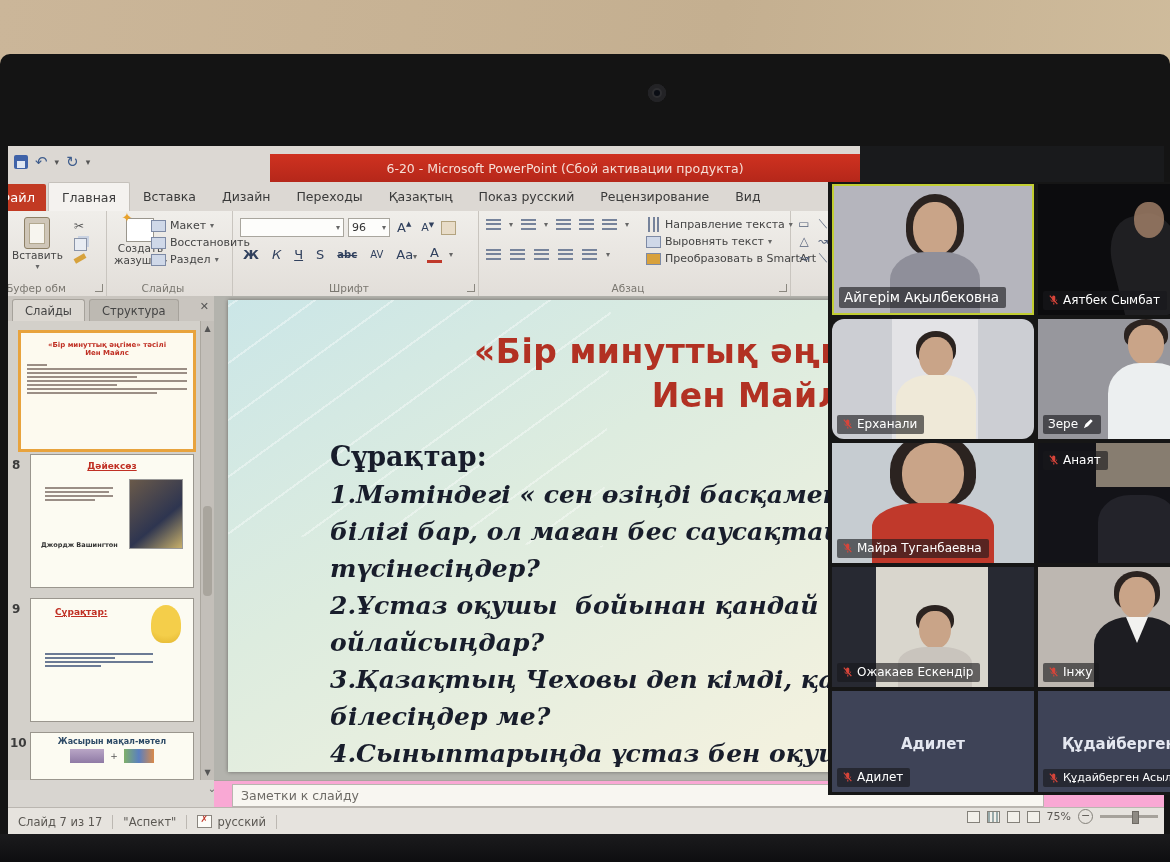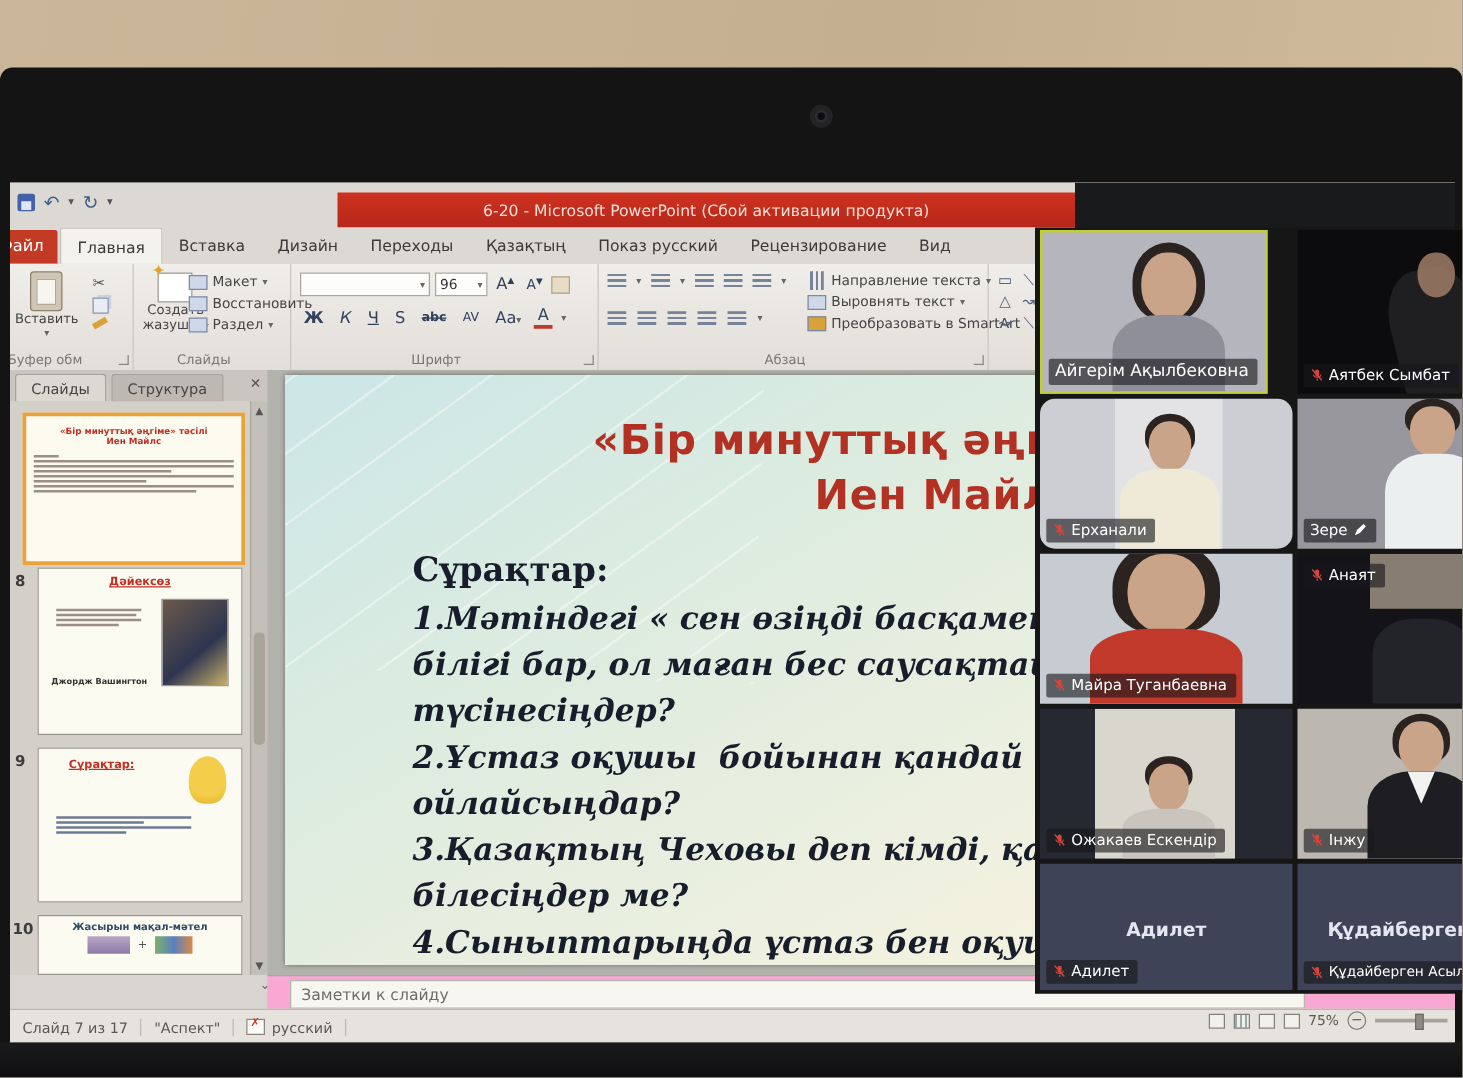--- a/index.html
+++ b/index.html
@@ -104,21 +104,21 @@
     padding:2px 7px 3px 5px;border-radius:2px;display:flex;align-items:center;gap:4px;white-space:nowrap;max-width:96%;overflow:hidden;}
   .plabel svg{flex:0 0 auto;}
   .bigname{position:absolute;width:100%;top:44%;text-align:center;color:#e4e7f0;font-weight:bold;font-size:15px;white-space:nowrap;}
   
   .fig{position:absolute;left:0;top:0;width:100%;height:100%;}
   .hair,.face,.torso{position:absolute;}
   .face{background:#c9a488;border-radius:46% 46% 50% 50%;}
   .hair{background:#2b2320;border-radius:50% 50% 40% 40%;}
   .torso{border-radius:40% 40% 0 0;}
 
-  #t0{left:4px;top:2px;width:182px;height:131px;background:#b5b5bd;border:2px solid #c2ce32;box-sizing:border-box;}
+  #t0{left:4px;top:2px;width:202px;height:131px;background:#b5b5bd;border:2px solid #c2ce32;box-sizing:border-box;}
   #t0 .hair{left:72px;top:8px;width:58px;height:62px;}
   #t0 .face{left:79px;top:16px;width:44px;height:54px;}
   #t0 .torso{left:56px;top:66px;width:90px;height:70px;background:#8f8f9a;}
   #t0 .plabel{font-size:13.5px;}
 
   #t1{left:210px;top:2px;width:132px;height:131px;background:#0c0c0e;}
   #t1 .torso{left:76px;top:30px;width:70px;height:104px;background:#1f1f22;transform:rotate(-14deg);}
   #t1 .face{left:96px;top:18px;width:30px;height:36px;background:#9f7e66;opacity:.85;}
 
   #t2{left:4px;top:137px;width:202px;height:120px;background:#ccced3;border-radius:12px;}

